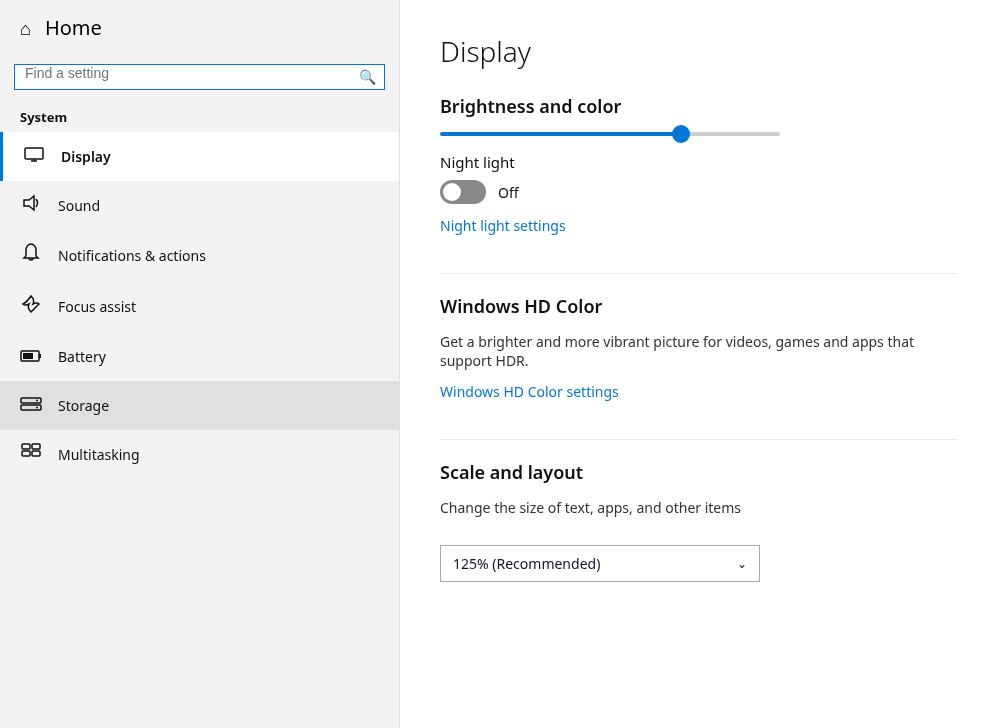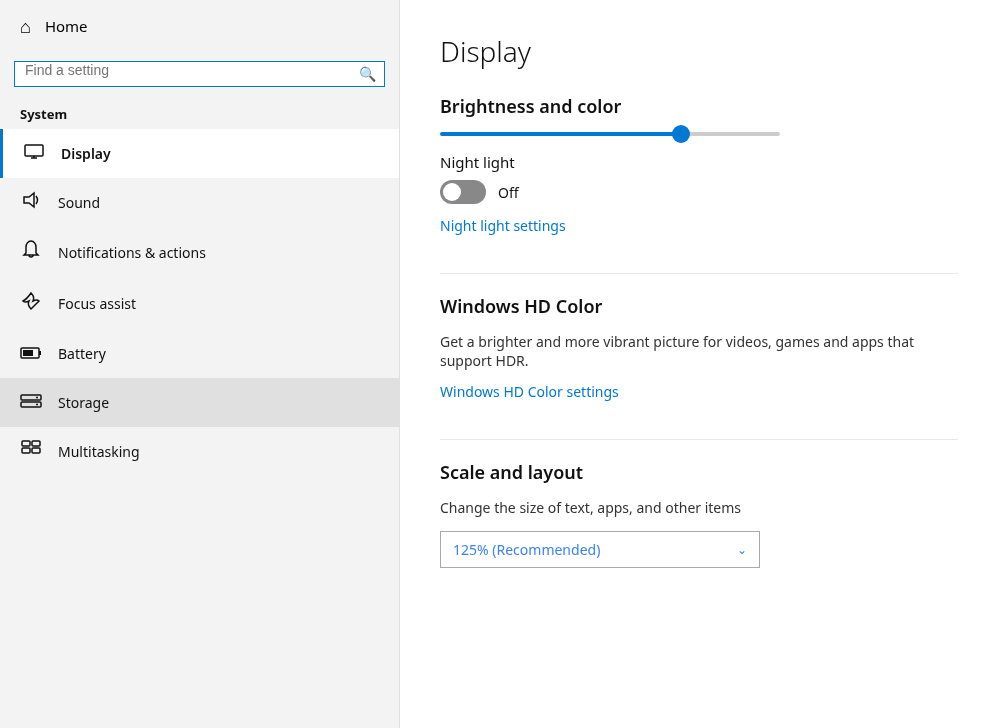--- a/index.html
+++ b/index.html
@@ -23,21 +23,21 @@
     }
 
     .sidebar-home {
       display: flex;
       align-items: center;
       padding: 14px 20px;
       gap: 14px;
       cursor: pointer;
     }
     .sidebar-home-icon { font-size: 18px; }
-    .sidebar-home-label { font-size: 15px; }
+    .sidebar-home-label { font-size: 20px; }
 
     .sidebar-search {
       margin: 6px 14px 10px 14px;
       position: relative;
     }
     .sidebar-search input {
       width: 100%;
       padding: 0 36px 8px 10px;
       border: 1.5px solid #0078d4;
       background: white;
@@ -195,22 +195,22 @@
     .scale-dropdown {
       display: flex;
       align-items: center;
       justify-content: space-between;
       border: 1px solid #aaa;
       background: white;
       padding: 8px 12px;
       width: 320px;
       cursor: pointer;
       font-size: 14px;
-      color: #3b82f6;
-      margin-top: 14px;
+      color: #0f172a;
+      margin-top: 28px;
       gap: 12px;
     }
     .chevron-icon { font-size: 12px; }
   </style>
 </head>
 <body>
 
 <div class="sidebar">
   <div class="sidebar-home">
     <span class="sidebar-home-icon">⌂</span>

